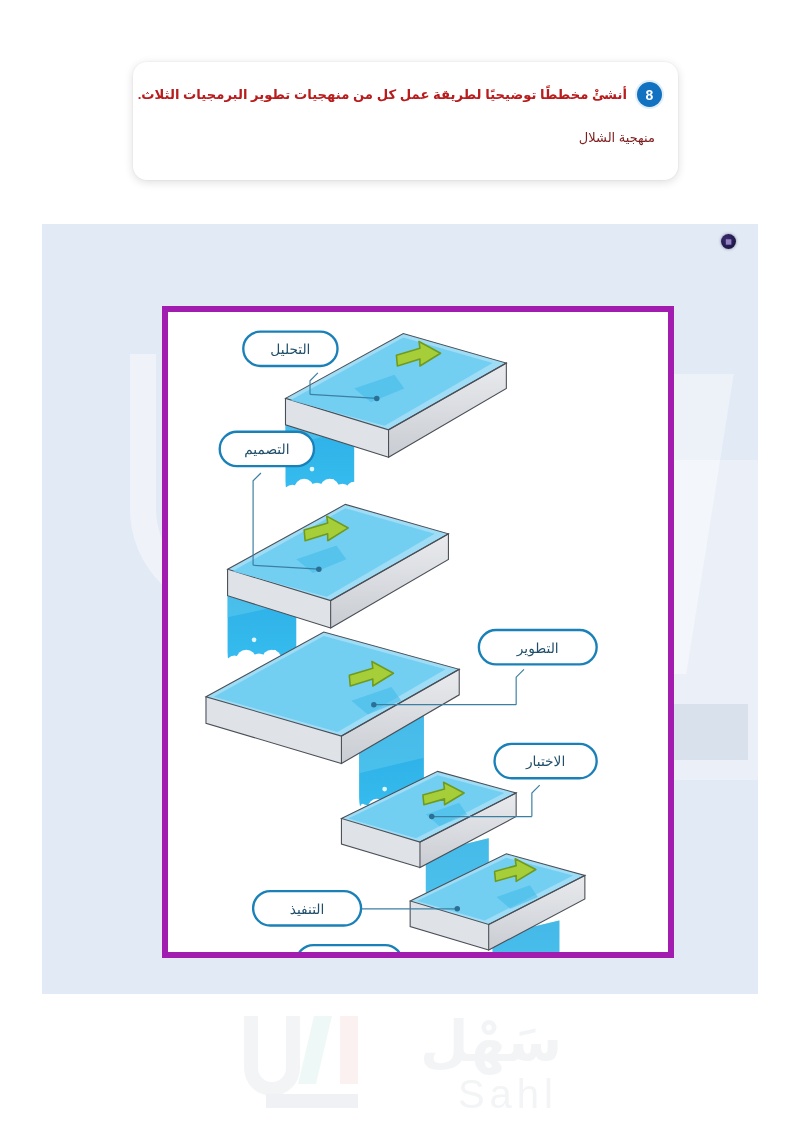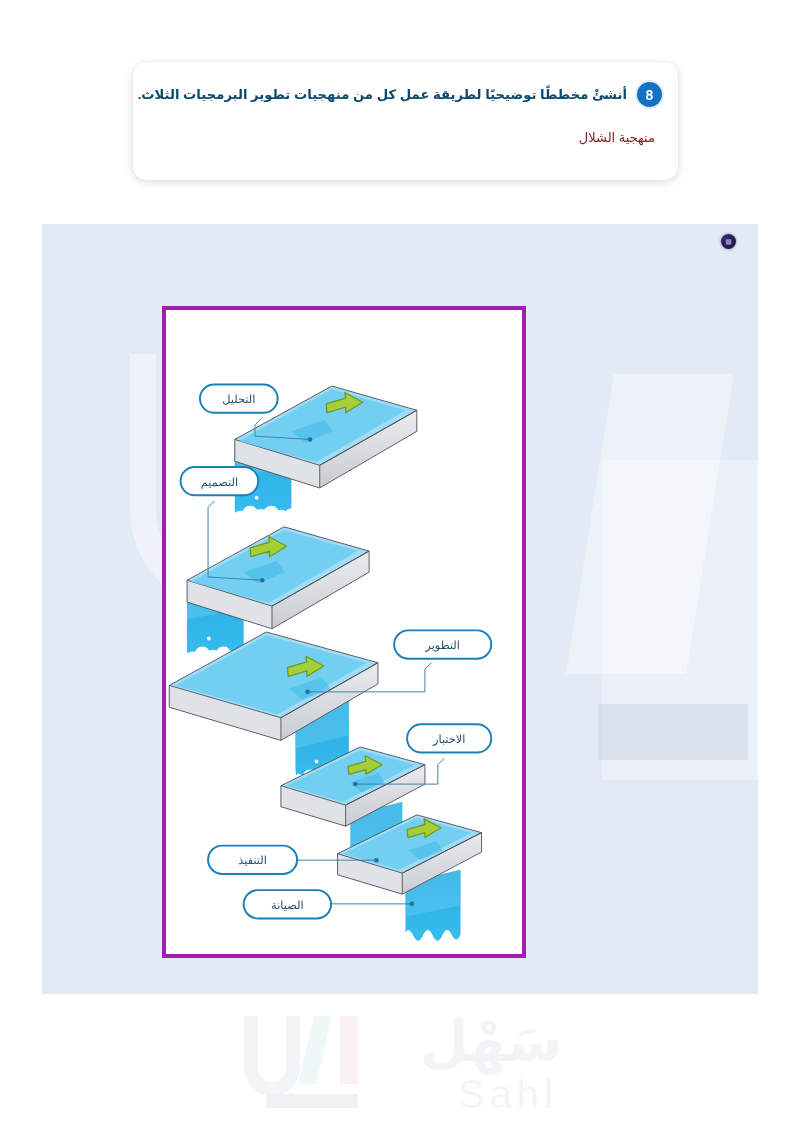--- a/index.html
+++ b/index.html
@@ -47,21 +47,21 @@
     display: flex;
     align-items: center;
     justify-content: center;
     flex: none;
     box-shadow: 0 0 0 2px rgba(18,113,192,0.12);
   }
 
   .q-text {
     font-size: 13.2px;
     font-weight: bold;
-    color: #0c4a6e;
+    color: #b91c1c;
     white-space: nowrap;
     letter-spacing: 0.1px;
   }
 
   .q-subtitle {
     position: absolute;
     right: 23px;
     top: 68px;
     font-size: 13px;
     color: #7f1d1d;
@@ -133,24 +133,24 @@
     font-size: 7px;
     color: #b9a6e8;
     line-height: 1;
   }
 
   
   .art-frame {
     position: absolute;
     left: 120px;
     top: 82px;
-    width: 364px;
+    width: 512px;
     height: 652px;
     background: #ffffff;
-    border: 4px solid #a21caf;
+    border: 6px solid #a21caf;
   }
 
   .art-svg { display: block; width: 100%; height: 100%; }
 
   
   .page-watermark {
     position: absolute;
     left: 232px;
     top: 1012px;
     width: 336px;

